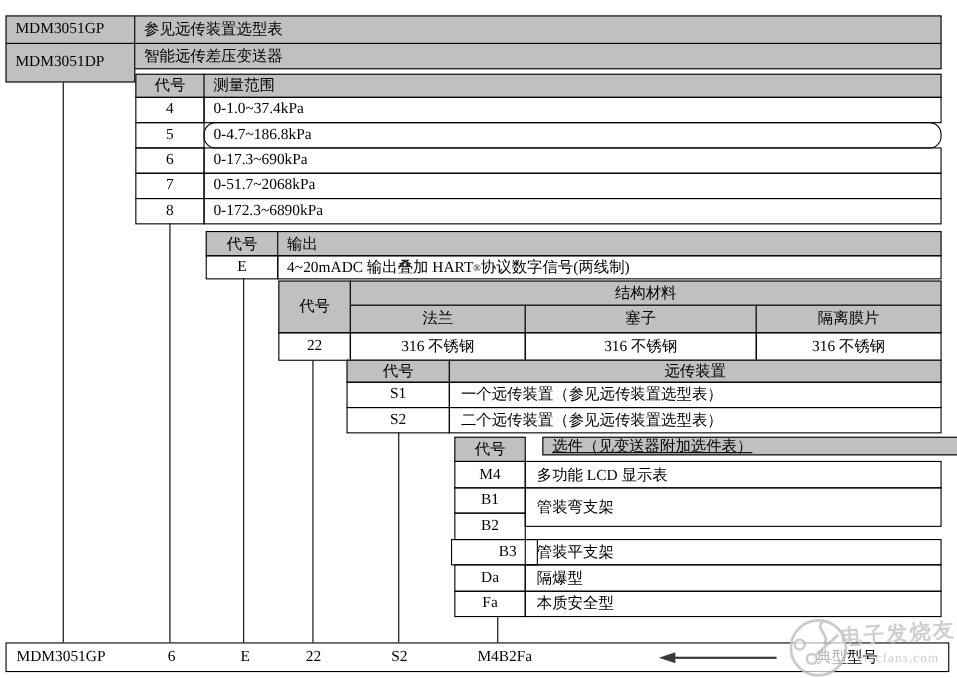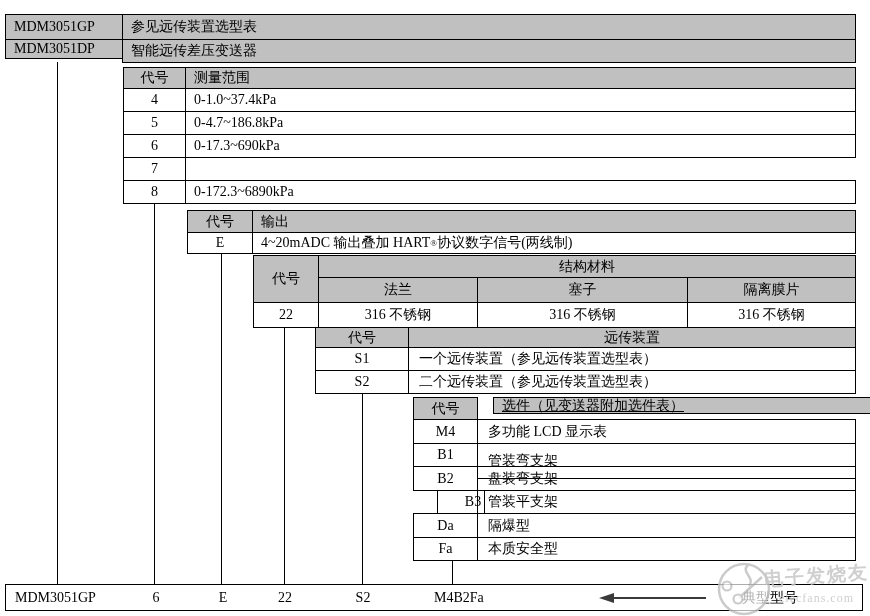--- a/index.html
+++ b/index.html
@@ -37,33 +37,34 @@
 
   <div class="vline" style="left:57px; top:62px; height:522px;"></div>
   <div class="vline" style="left:154px; top:203px; height:381px;"></div>
   <div class="vline" style="left:221px; top:253px; height:331px;"></div>
   <div class="vline" style="left:284px; top:328px; height:256px;"></div>
   <div class="vline" style="left:362px; top:393px; height:191px;"></div>
   <div class="vline" style="left:452px; top:561px; height:23px;"></div>
 
   <div class="cell gray padl" style="left:5px; top:14px; width:118px; height:26px;">MDM3051GP</div>
   <div class="cell gray padl" style="left:122px; top:14px; width:734px; height:26px;">参见远传装置选型表</div>
-  <div class="cell gray padl" style="left:5px; top:39px; width:118px; height:20px;">MDM3051DP</div>
+  <div class="cell gray padl" style="left:5px; top:39px; width:118px; height:36px;">MDM3051DP</div>
   <div class="cell gray padl" style="left:122px; top:39px; width:734px; height:24px;">智能远传差压变送器</div>
 
   <div class="cell gray center" style="left:123px; top:67px; width:63px; height:22px;">代号</div>
   <div class="cell gray padl" style="left:185px; top:67px; width:671px; height:22px;">测量范围</div>
 
   <div class="cell center" style="left:123px; top:88px; width:63px; height:24px;">4</div>
   <div class="cell padl" style="left:185px; top:88px; width:671px; height:24px;">0-1.0~37.4kPa</div>
   <div class="cell center" style="left:123px; top:111px; width:63px; height:24px;">5</div>
-  <div class="cell padl" style="left:185px; top:111px; width:671px; height:24px;">0-4.7~186.8kPa</div>
+  <div class="cell padl" style="left:185px; top:111px; width:671px; height:24px;border-radius:11px;">0-4.7~186.8kPa</div>
   <div class="cell center" style="left:123px; top:134px; width:63px; height:24px;">6</div>
   <div class="cell padl" style="left:185px; top:134px; width:671px; height:24px;">0-17.3~690kPa</div>
   <div class="cell center" style="left:123px; top:157px; width:63px; height:24px;">7</div>
+  <div class="cell padl" style="left:185px; top:157px; width:671px; height:24px;">0-51.7~2068kPa</div>
   <div class="cell center" style="left:123px; top:180px; width:63px; height:24px;">8</div>
   <div class="cell padl" style="left:185px; top:180px; width:671px; height:24px;text-align:center;">0-172.3~6890kPa</div>
 
   <div class="cell gray center" style="left:187px; top:210px; width:66px; height:23px;">代号</div>
   <div class="cell gray padl" style="left:252px; top:210px; width:604px; height:23px;">输出</div>
   <div class="cell center" style="left:187px; top:232px; width:66px; height:22px;">E</div>
   <div class="cell padl" style="left:252px; top:232px; width:604px; height:22px;">
     <span>4~20mADC 输出叠加 HART</span>
       <sup>®</sup>
       <span>协议数字信号(两线制)</span>
@@ -87,22 +88,21 @@
   <div class="cell padl2" style="left:408px; top:370px; width:448px; height:24px;">二个远传装置（参见远传装置选型表）</div>
 
   <div class="cell gray center" style="left:413px; top:397px; width:65px; height:23px;">代号</div>
   <div class="cell gray padl" style="left:493px; top:397px; width:379px; height:17px;text-decoration:underline;">选件（见变送器附加选件表）</div>
 
   <div class="cell center" style="left:413px; top:419px; width:65px; height:25px;">M4</div>
   <div class="cell padl2" style="left:477px; top:419px; width:379px; height:25px;">多功能 LCD 显示表</div>
   <div class="cell center" style="left:413px; top:443px; width:65px; height:24px;">B1</div>
   <div class="cell padl2" style="left:477px; top:443px; width:379px; height:36px;">管装弯支架</div>
   <div class="cell center" style="left:413px; top:466px; width:65px; height:25px;">B2</div>
-  <div class="cell padl2" style="left:477px; top:466px; width:379px; height:25px;">盘装弯支架</div>
-  <div class="cell center" style="left:437px; top:490px; width:48px; height:24px;padding-left:24px;">B3</div>
+  <div class="cell center" style="left:410px; top:490px; width:79px; height:24px;padding-left:24px;">B3</div>
   <div class="cell padl2" style="left:477px; top:490px; width:379px; height:24px;">管装平支架</div>
   <div class="cell center" style="left:413px; top:513px; width:65px; height:25px;">Da</div>
   <div class="cell padl2" style="left:477px; top:513px; width:379px; height:25px;">隔爆型</div>
   <div class="cell center" style="left:413px; top:537px; width:65px; height:24px;">Fa</div>
   <div class="cell padl2" style="left:477px; top:537px; width:379px; height:24px;">本质安全型</div>
 
   <div class="cell" style="left:5px; top:584px; width:858px; height:27px;">
     <span class="bval" style="left:9px;">MDM3051GP</span>
     <span class="bval ctr" style="left:150px;">6</span>
     <span class="bval ctr" style="left:217px;">E</span>

